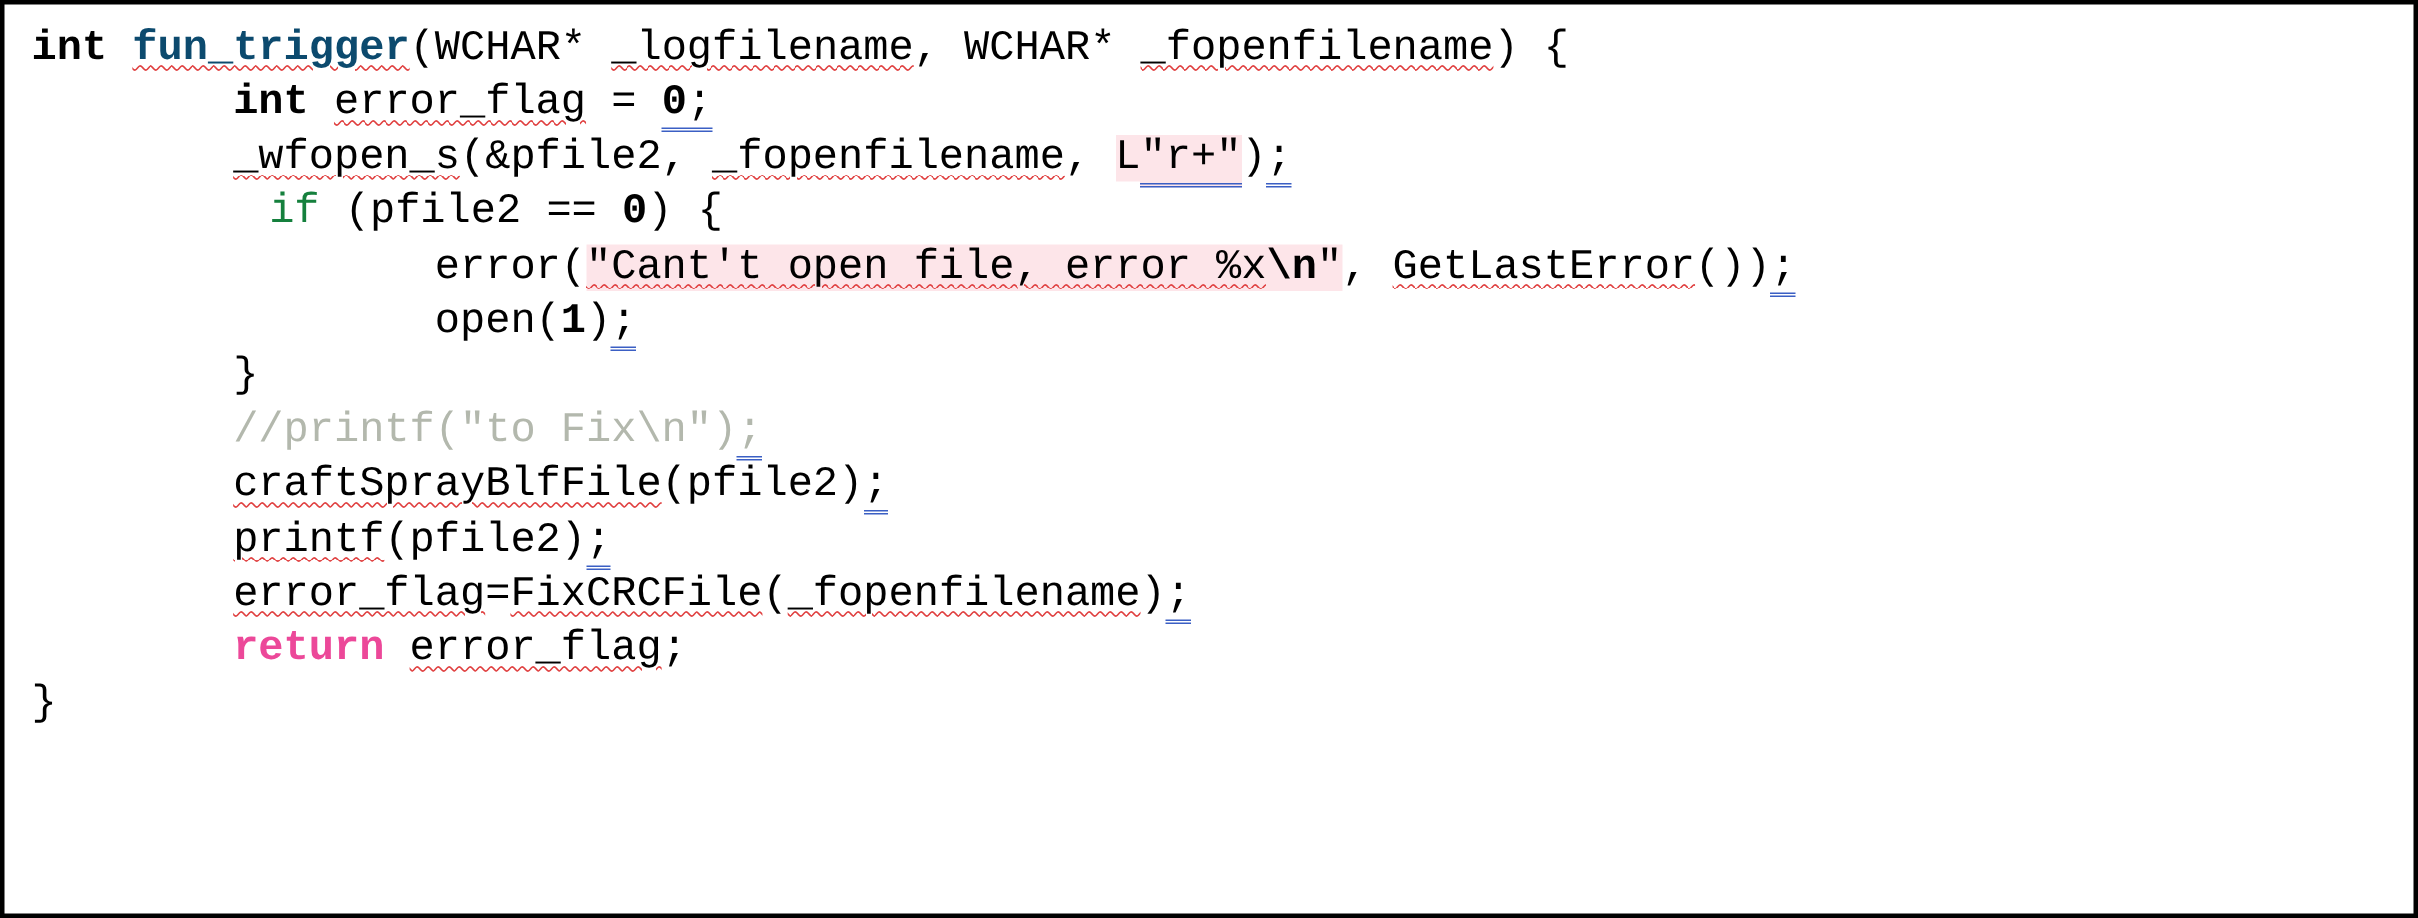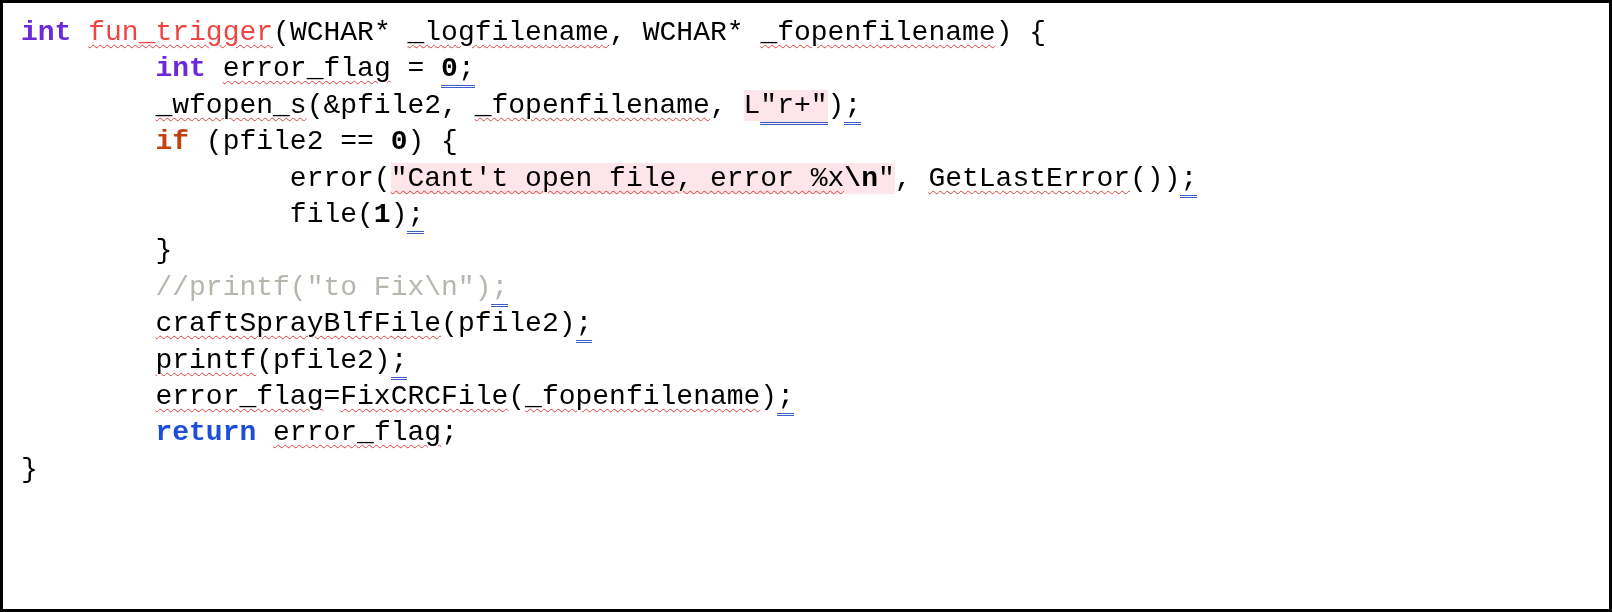--- a/index.html
+++ b/index.html
@@ -14,24 +14,24 @@
     border: 3px solid #000000;
     background: #ffffff;
     padding: 12px 18px;
     font-family: "Courier New", Courier, monospace;
     font-size: 28px;
     line-height: 1.3;
     white-space: pre;
     overflow: hidden;
     color: #000000;
   }
-  .kw { color: #6d28d9; font-weight: bold; }
-  .fn { color: #ef4444; font-weight: normal; }
-  .cond { color: #c2410c; font-weight: bold; }
-  .ret { color: #1d4ed8; font-weight: bold; }
+  .kw { color: #000000; font-weight: bold; }
+  .fn { color: #0c4a6e; font-weight: bold; }
+  .cond { color: #15803d; font-weight: normal; margin-left: 24px; }
+  .ret { color: #ec4899; font-weight: bold; }
   .num { font-weight: bold; }
   .comment { color: #b3b8ad; }
   .esc { font-weight: bold; }
   .hl { background: #fde5e9; }
   .err {
     text-decoration-line: underline;
     text-decoration-style: wavy;
     text-decoration-color: #e04040;
     text-decoration-thickness: 1px;
     text-underline-offset: 4px;
@@ -42,20 +42,20 @@
   }
 </style>
 </head>
 <body>
 
 <div class="frame"><span><span class="kw">int</span> <span class="fn err">fun_trigger</span><span>(WCHAR* </span><span class="err">_logfilename</span><span>, WCHAR* </span><span class="err">_fopenfilename</span><span>) {</span></span>
 <span><span>        </span><span class="kw">int</span><span> </span><span class="err">error_flag</span><span> = </span><span class="num warn">0</span><span class="warn">;</span></span>
 <span><span>        </span><span class="err">_wfopen_s</span><span>(&amp;pfile2, </span><span class="err">_fopenfilename</span><span>, </span><span class="hl">L</span><span class="hl warn">"r+"</span><span>)</span><span class="warn">;</span></span>
 <span><span>        </span><span class="cond">if</span><span> (pfile2 == </span><span class="num">0</span><span>) {</span></span>
 <span><span>                </span><span>error(</span><span class="hl err">"Cant't open file, error %x</span><span class="hl esc">\n</span><span class="hl">"</span><span>, </span><span class="err">GetLastError</span><span>())</span><span class="warn">;</span></span>
-<span><span>                </span><span>file(</span><span class="num">1</span><span>)</span><span class="warn">;</span></span>
+<span><span>                </span><span>open(</span><span class="num">1</span><span>)</span><span class="warn">;</span></span>
 <span><span>        </span><span>}</span></span>
 <span><span>        </span><span class="comment">//printf("to Fix\n")</span><span class="comment warn">;</span></span>
 <span><span>        </span><span class="err">craftSprayBlfFile</span><span>(pfile2)</span><span class="warn">;</span></span>
 <span><span>        </span><span class="err">printf</span><span>(pfile2)</span><span class="warn">;</span></span>
 <span><span>        </span><span class="err">error_flag</span><span>=</span><span class="err">FixCRCFile</span><span>(</span><span class="err">_fopenfilename</span><span>)</span><span class="warn">;</span></span>
 <span><span>        </span><span class="ret">return</span><span> </span><span class="err">error_flag</span><span>;</span></span>
 <span><span>}</span></span></div>
 
 </body></html>

